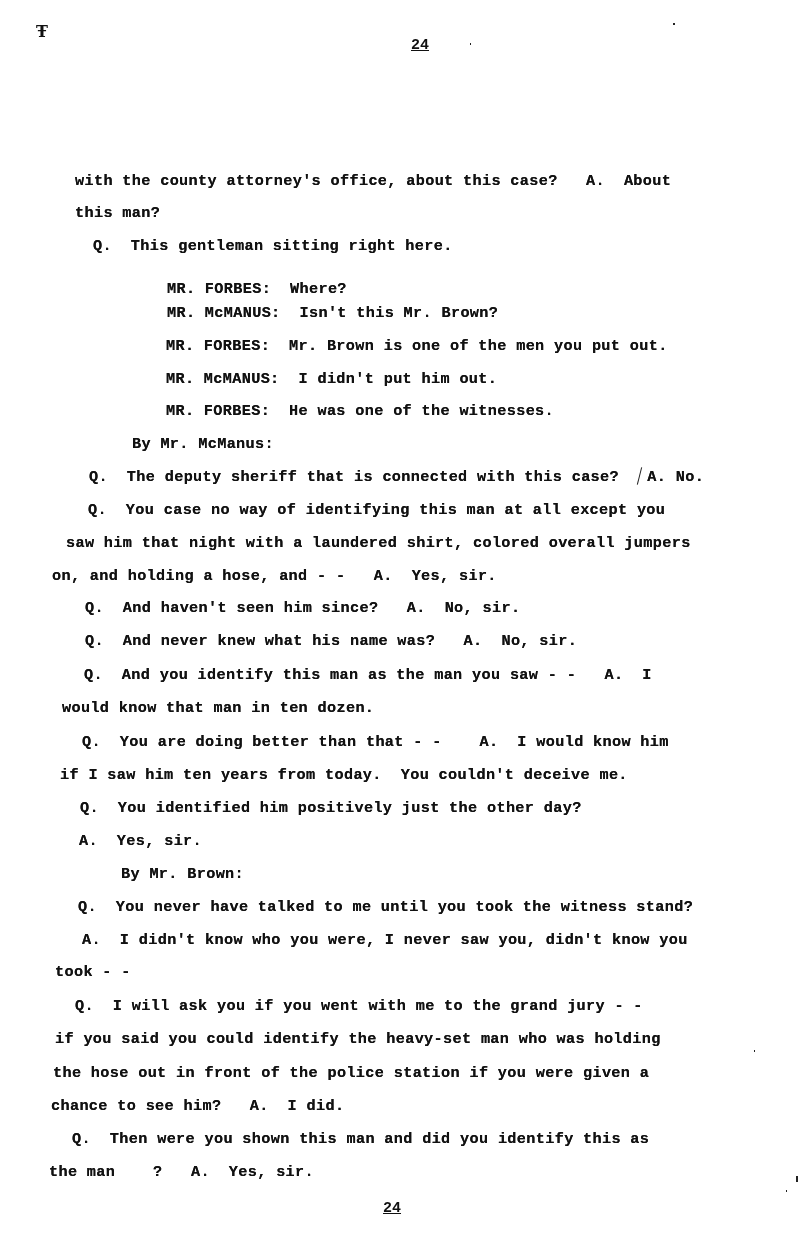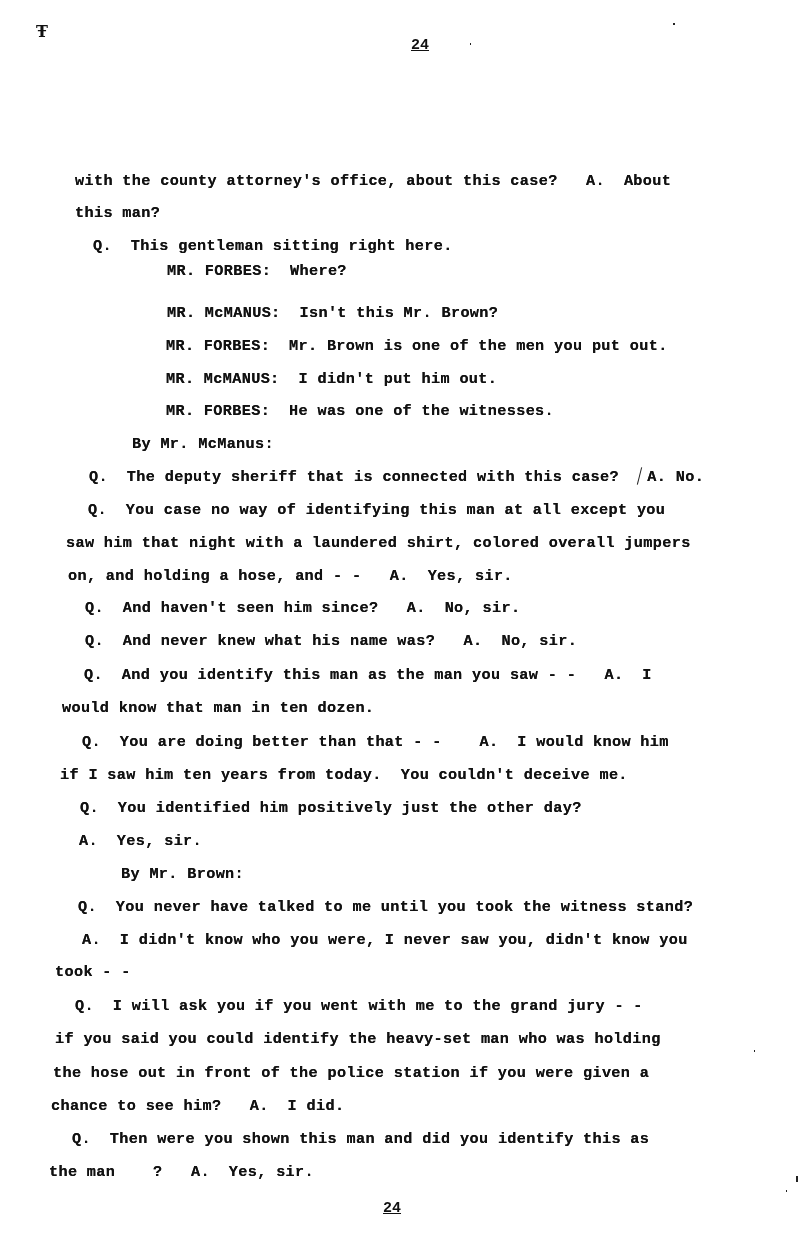--- a/index.html
+++ b/index.html
@@ -67,31 +67,31 @@
 
 <div class="page">
 
   <div class="corner-mark">Ŧ</div>
 
   <div class="pagenum" style="left:411px; top:37px;">24</div>
 
   <div class="line" style="left:75px;  top:172px;">with the county attorney's office, about this case?   A.  About</div>
   <div class="line" style="left:75px;  top:204px;">this man?</div>
   <div class="line" style="left:93px;  top:237px;">Q.  This gentleman sitting right here.</div>
-  <div class="line" style="left:167px; top:262px;">MR. FORBES:  Where?</div>
+  <div class="line" style="left:167px; top:280px;">MR. FORBES:  Where?</div>
   <div class="line" style="left:167px; top:304px;">MR. McMANUS:  Isn't this Mr. Brown?</div>
   <div class="line" style="left:166px; top:337px;">MR. FORBES:  Mr. Brown is one of the men you put out.</div>
   <div class="line" style="left:166px; top:370px;">MR. McMANUS:  I didn't put him out.</div>
   <div class="line" style="left:166px; top:402px;">MR. FORBES:  He was one of the witnesses.</div>
   <div class="line" style="left:132px; top:435px;">By Mr. McManus:</div>
 
   <div class="line" style="left:89px;  top:468px;">Q.  The deputy sheriff that is connected with this case?   A. No.</div>
   <div class="line" style="left:88px;  top:501px;">Q.  You case no way of identifying this man at all except you</div>
   <div class="line" style="left:66px;  top:534px;">saw him that night with a laundered shirt, colored overall jumpers</div>
-  <div class="line" style="left:68px;  top:567px;text-align:right;">on, and holding a hose, and - -   A.  Yes, sir.</div>
+  <div class="line" style="left:52px;  top:567px;text-align:right;">on, and holding a hose, and - -   A.  Yes, sir.</div>
   <div class="line" style="left:85px;  top:599px;">Q.  And haven't seen him since?   A.  No, sir.</div>
   <div class="line" style="left:85px;  top:632px;">Q.  And never knew what his name was?   A.  No, sir.</div>
   <div class="line" style="left:84px;  top:666px;">Q.  And you identify this man as the man you saw - -   A.  I</div>
   <div class="line" style="left:62px;  top:699px;">would know that man in ten dozen.</div>
   <div class="line" style="left:82px;  top:733px;">Q.  You are doing better than that - -    A.  I would know him</div>
   <div class="line" style="left:60px;  top:766px;">if I saw him ten years from today.  You couldn't deceive me.</div>
   <div class="line" style="left:80px;  top:799px;">Q.  You identified him positively just the other day?</div>
   <div class="line" style="left:79px;  top:832px;">A.  Yes, sir.</div>
   <div class="line" style="left:121px; top:865px;">By Mr. Brown:</div>
 

